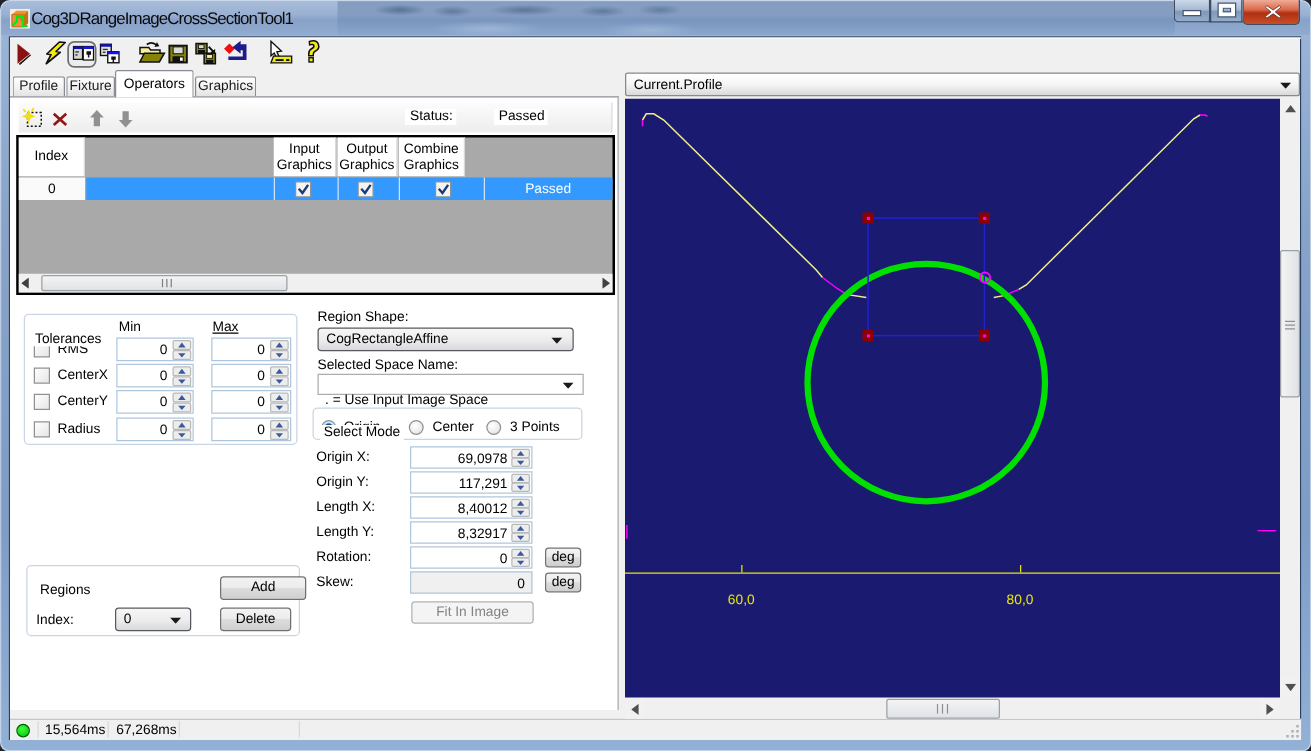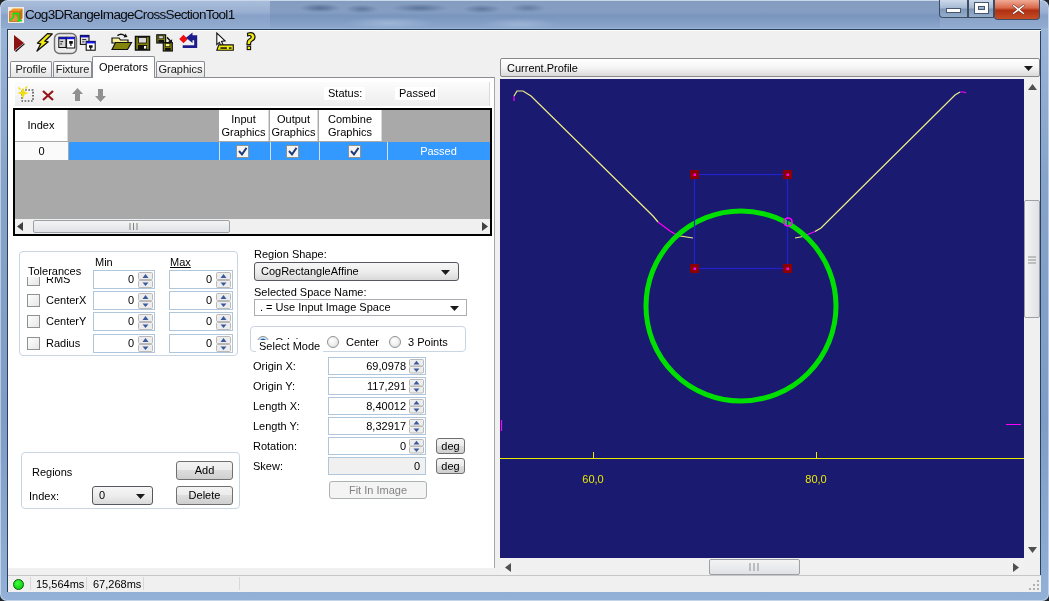--- a/index.html
+++ b/index.html
@@ -156,21 +156,21 @@
   <path d="M57 12 l5.5 -6 l5.5 6 h-3 v7 h-5 v-7 z" fill="#909090"></path>
   <path d="M80 14 l5.5 6 l5.5 -6 h-3 v-7 h-5 v7 z" fill="#909090"></path>
 </svg>
 <div class="lbl-white" style="left:324px; top:87px; width:41px; height:13px;">Status:</div>
 <div class="lbl-white" style="left:395px; top:87px; width:43px; height:13px;">Passed</div>
 
 <div id="grid">
   <div class="gh" style="left:0; width:53px;">Index</div>
   <div class="gh" style="left:204px; width:50px;">Input Graphics</div>
   <div class="gh" style="left:255px; width:48px;">Output Graphics</div>
-  <div class="gh" style="left:304px; width:63px;">Combine Graphics</div>
+  <div class="gh" style="left:304px; width:53px;">Combine Graphics</div>
   <div class="gc" style="left:0; width:53px; background:#fafafa; color:#000;">0</div>
   <div style="position:absolute; top:32px; left:204px; width:1px; height:18px; background:#cfe3f7; z-index:2;"></div>
   <div style="position:absolute; top:32px; left:255px; width:1px; height:18px; background:#cfe3f7; z-index:2;"></div>
   <div style="position:absolute; top:32px; left:304px; width:1px; height:18px; background:#cfe3f7; z-index:2;"></div>
   <div style="position:absolute; top:32px; left:372px; width:1px; height:18px; background:#cfe3f7; z-index:2;"></div>
   <div class="gc" style="left:54px; width:421px; background:#3399ff;"></div>
   <div class="gc" style="left:372px; width:103px; color:#fff;">Passed</div>
   <svg style="position:absolute;left:221px;top:35px;" width="126" height="14" viewBox="0 0 126 14">
     <g>
       <rect x="0.5" y="0.5" width="12" height="12" fill="#f4f4f4" stroke="#8e9291" stroke-width="1"></rect>
@@ -233,34 +233,34 @@
   <use href="#sp1" x="0" y="64"></use>
   <use href="#sp1" x="78" y="0"></use>
   <use href="#sp1" x="78" y="21"></use>
   <use href="#sp1" x="78" y="42"></use>
   <use href="#sp1" x="78" y="64"></use>
 </svg>
 
 <div class="group" style="left:21px; top:452px; width:219px; height:57px;"></div>
 <div class="gtitle" style="left:29px; top:446px;">Regions</div>
 <div class="label" style="left:29px; top:490px;">Index:</div>
-<div class="btn" style="left:176px; top:461px; width:57px; height:19px; padding-top:2px;">Add</div>
+<div class="btn" style="left:176px; top:461px; width:69px; height:19px; padding-top:2px;">Add</div>
 <div class="btn" style="left:176px; top:486px; width:57px; height:19px; padding-top:2px;">Delete</div>
 <div class="combo" style="left:92px; top:486px; width:61px; height:19px; padding:2px 0 0 6px;">0
   <svg style="position:absolute;right:7px;top:7px;" width="9" height="5">
       <polygon points="0,0 9,0 4.5,5" fill="#1a1a1a"></polygon>
     </svg></div>
 
 <div class="label" style="left:254px; top:248px;">Region Shape:</div>
 <div class="combo" style="left:254px; top:262px; width:205px; height:19px; padding:2px 0 0 6px;">CogRectangleAffine
   <svg style="position:absolute;right:8px;top:7px;" width="9" height="5">
       <polygon points="0,0 9,0 4.5,5" fill="#1a1a1a"></polygon>
     </svg></div>
 <div class="label" style="left:254px; top:286px;">Selected Space Name:</div>
-<div style="position:absolute; left:254px; top:299px; width:213px; height:17px; border:1px solid #abadb3; background:#fff; font-size:11px; padding:1px 0 0 5px;">. = Use Input Image Space
+<div style="position:absolute; left:254px; top:299px; width:213px; height:17px; border:1px solid #abadb3; background:#fff; font-size:11px; padding:14px 0 0 5px;">. = Use Input Image Space
   <svg style="position:absolute;right:7px;top:6px;" width="9" height="5">
       <polygon points="0,0 9,0 4.5,5" fill="#1a1a1a"></polygon>
     </svg></div>
 <div class="group" style="left:250px; top:326px; width:216px; height:26px;"></div>
 <div class="gtitle" style="left:256px; top:320px;">Select Mode</div>
 <div class="radio" style="left:257px; top:336px; background:radial-gradient(circle at 50% 50%, #1b4e96 0 2.8px, #cfe6f8 3.8px);"></div>
 <div class="label" style="left:275px; top:336px;">Origin</div>
 <div class="radio" style="left:327px; top:336px;"></div>
 <div class="label" style="left:346px; top:336px;">Center</div>
 <div class="radio" style="left:389px; top:336px;"></div>

